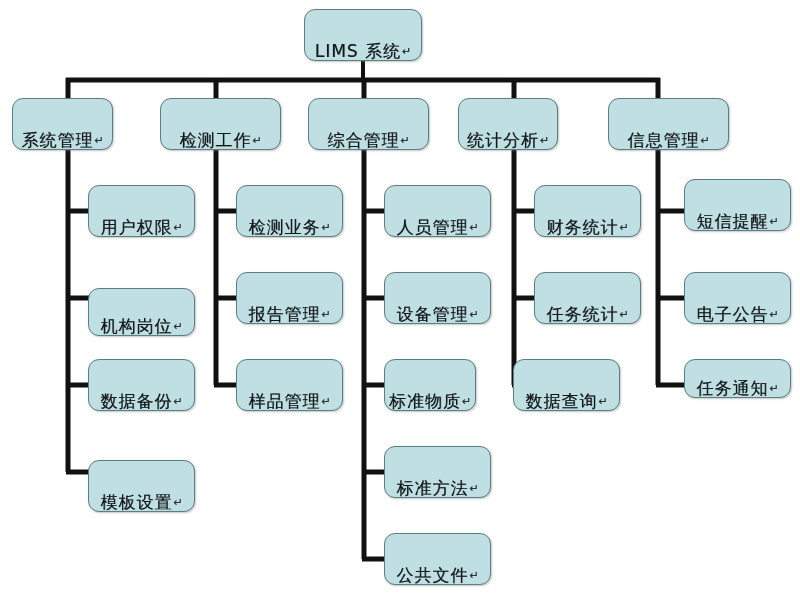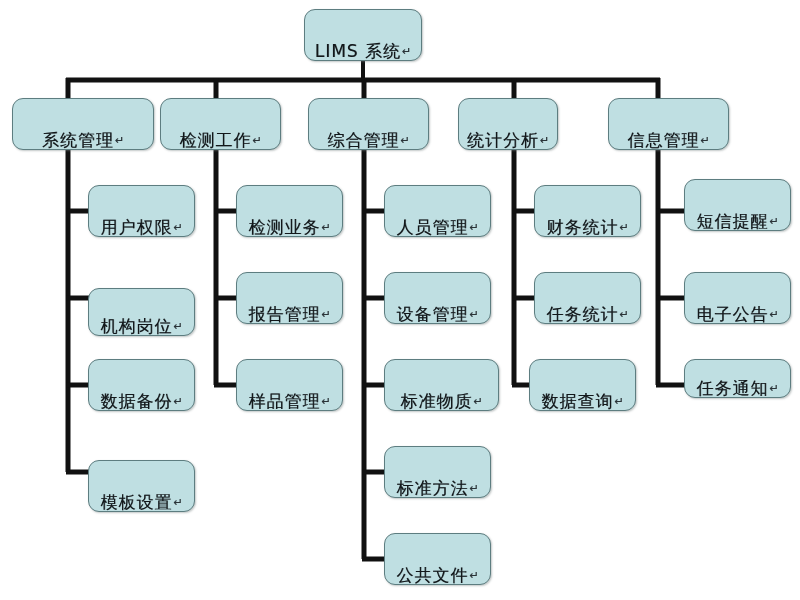--- a/index.html
+++ b/index.html
@@ -89,21 +89,21 @@
       <line x1="512" y1="385" x2="537" y2="385" stroke="#111111" stroke-width="5" stroke-linecap="butt"></line>
       <line x1="658" y1="78" x2="658" y2="385" stroke="#111111" stroke-width="5" stroke-linecap="butt"></line>
       <line x1="656" y1="211" x2="687" y2="211" stroke="#111111" stroke-width="5" stroke-linecap="butt"></line>
       <line x1="656" y1="298" x2="687" y2="298" stroke="#111111" stroke-width="5" stroke-linecap="butt"></line>
       <line x1="656" y1="385" x2="687" y2="385" stroke="#111111" stroke-width="5" stroke-linecap="butt"></line>
     </svg>
   <div id="nodes">
       <div class="node root-node" style="left: 304px; top: 9px; width: 118px; height: 52px;">
         <span class="node-label">LIMS 系统<span class="pilcrow">↵</span></span>
       </div>
-      <div class="node" style="left: 12px; top: 98px; width: 142px; height: 52px;">
+      <div class="node" style="left: 12px; top: 98px; width: 101px; height: 52px;">
         <span class="node-label">系统管理<span class="pilcrow">↵</span></span>
       </div>
       <div class="node" style="left: 88px; top: 185px; width: 107px; height: 52px;">
         <span class="node-label">用户权限<span class="pilcrow">↵</span></span>
       </div>
       <div class="node" style="left: 88px; top: 272px; width: 107px; height: 48px; margin-top: 16px;">
         <span class="node-label">机构岗位<span class="pilcrow">↵</span></span>
       </div>
       <div class="node" style="left: 88px; top: 359px; width: 107px; height: 52px;">
         <span class="node-label">数据备份<span class="pilcrow">↵</span></span>
@@ -125,39 +125,39 @@
       </div>
       <div class="node" style="left: 308px; top: 98px; width: 121px; height: 52px;">
         <span class="node-label">综合管理<span class="pilcrow">↵</span></span>
       </div>
       <div class="node" style="left: 384px; top: 185px; width: 107px; height: 52px;">
         <span class="node-label">人员管理<span class="pilcrow">↵</span></span>
       </div>
       <div class="node" style="left: 384px; top: 272px; width: 107px; height: 52px;">
         <span class="node-label">设备管理<span class="pilcrow">↵</span></span>
       </div>
-      <div class="node" style="left: 384px; top: 359px; width: 115px; height: 52px;">
+      <div class="node" style="left: 384px; top: 359px; width: 92px; height: 52px;">
         <span class="node-label">标准物质<span class="pilcrow">↵</span></span>
       </div>
       <div class="node" style="left: 384px; top: 446px; width: 107px; height: 52px;">
         <span class="node-label">标准方法<span class="pilcrow">↵</span></span>
       </div>
       <div class="node" style="left: 384px; top: 533px; width: 107px; height: 52px;">
         <span class="node-label">公共文件<span class="pilcrow">↵</span></span>
       </div>
       <div class="node" style="left: 458px; top: 98px; width: 100px; height: 52px;">
         <span class="node-label">统计分析<span class="pilcrow">↵</span></span>
       </div>
       <div class="node" style="left: 534px; top: 185px; width: 107px; height: 52px;">
         <span class="node-label">财务统计<span class="pilcrow">↵</span></span>
       </div>
       <div class="node" style="left: 534px; top: 272px; width: 107px; height: 52px;">
         <span class="node-label">任务统计<span class="pilcrow">↵</span></span>
       </div>
-      <div class="node" style="left: 529px; top: 359px; width: 107px; height: 52px;">
+      <div class="node" style="left: 513px; top: 359px; width: 107px; height: 52px;">
         <span class="node-label">数据查询<span class="pilcrow">↵</span></span>
       </div>
       <div class="node" style="left: 608px; top: 98px; width: 121px; height: 52px;">
         <span class="node-label">信息管理<span class="pilcrow">↵</span></span>
       </div>
       <div class="node" style="left: 684px; top: 179px; width: 107px; height: 52px;">
         <span class="node-label">短信提醒<span class="pilcrow">↵</span></span>
       </div>
       <div class="node" style="left: 684px; top: 272px; width: 107px; height: 52px;">
         <span class="node-label">电子公告<span class="pilcrow">↵</span></span>

